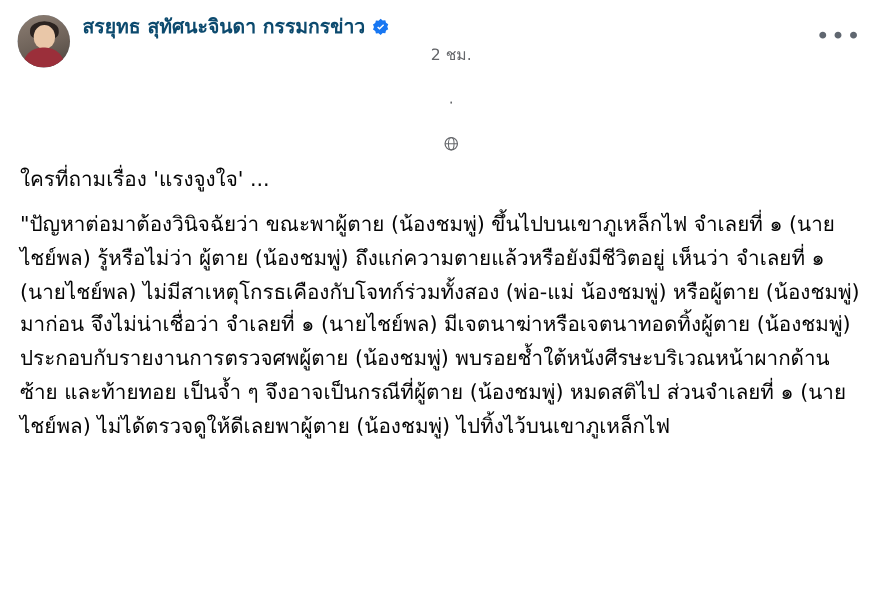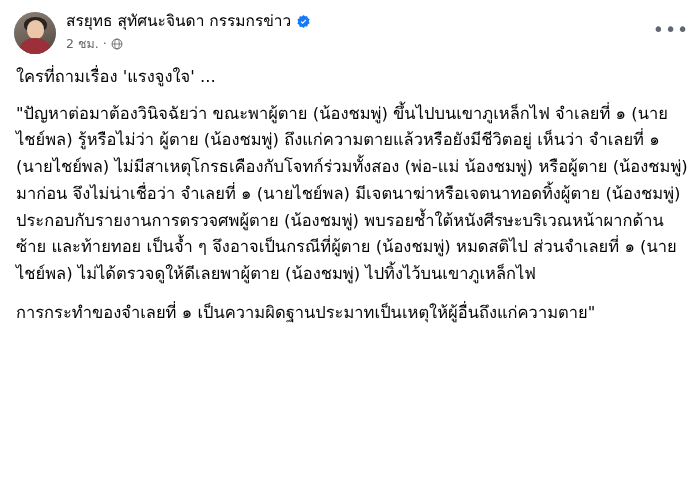--- a/index.html
+++ b/index.html
@@ -76,38 +76,39 @@
     min-width: 0;
   }
   .name-row {
     display: flex;
     align-items: center;
     gap: 5px;
     line-height: 1.2;
   }
   .page-name {
     font-size: 15.5px;
-    font-weight: normal;
-    color: #000000;
+    font-weight: bold;
+    color: #0c4a6e;
     letter-spacing: 0;
     white-space: nowrap;
   }
   .verified {
     width: 15px;
     height: 15px;
     flex: 0 0 auto;
     display: inline-block;
   }
   .meta-row {
     display: flex;
     align-items: center;
-    gap: 4px;
+    gap: 20px;
     margin-top: 3px;
     color: #65676b;
     font-size: 12.5px;
+    flex-direction: column;
   }
   .meta-dot {
     font-size: 12.5px;
     color: #65676b;
   }
   .globe {
     width: 12px;
     height: 12px;
     display: inline-block;
   }
@@ -178,16 +179,15 @@
         </span>
       </div>
     </div>
 
     <div class="menu-dots">•••</div>
   </div>
 
   <div class="post-body">
     <p class="para tight">ใครที่ถามเรื่อง 'แรงจูงใจ' ...</p>
     <p class="para block">"ปัญหาต่อมาต้องวินิจฉัยว่า ขณะพาผู้ตาย (น้องชมพู่) ขึ้นไปบนเขาภูเหล็กไฟ จำเลยที่ ๑ (นายไชย์พล) รู้หรือไม่ว่า ผู้ตาย (น้องชมพู่) ถึงแก่ความตายแล้วหรือยังมีชีวิตอยู่ เห็นว่า จำเลยที่ ๑ (นายไชย์พล) ไม่มีสาเหตุโกรธเคืองกับโจทก์ร่วมทั้งสอง (พ่อ-แม่ น้องชมพู่) หรือผู้ตาย (น้องชมพู่) มาก่อน จึงไม่น่าเชื่อว่า จำเลยที่ ๑ (นายไชย์พล) มีเจตนาฆ่าหรือเจตนาทอดทิ้งผู้ตาย (น้องชมพู่) ประกอบกับรายงานการตรวจศพผู้ตาย (น้องชมพู่) พบรอยช้ำใต้หนังศีรษะบริเวณหน้าผากด้านซ้าย และท้ายทอย เป็นจ้ำ ๆ จึงอาจเป็นกรณีที่ผู้ตาย (น้องชมพู่) หมดสติไป ส่วนจำเลยที่ ๑ (นายไชย์พล) ไม่ได้ตรวจดูให้ดีเลยพาผู้ตาย (น้องชมพู่) ไปทิ้งไว้บนเขาภูเหล็กไฟ</p>
-    <p class="para">การกระทำของจำเลยที่ ๑ เป็นความผิดฐานประมาทเป็นเหตุให้ผู้อื่นถึงแก่ความตาย"</p>
   </div>
 
 </div>
 
 </body></html>

